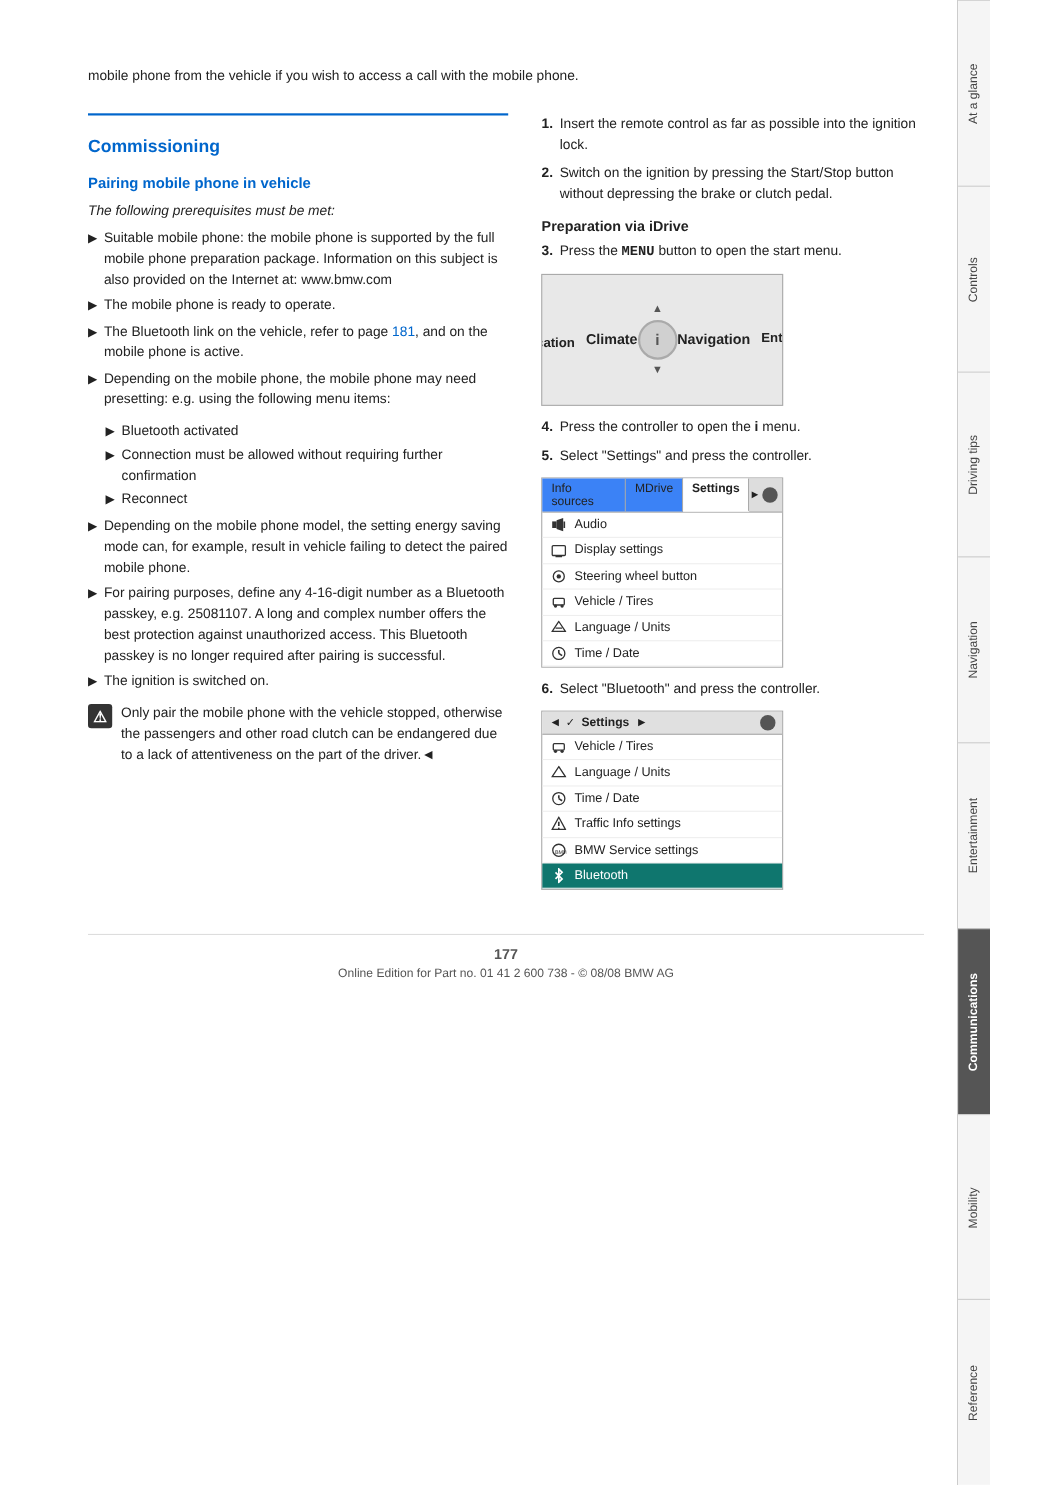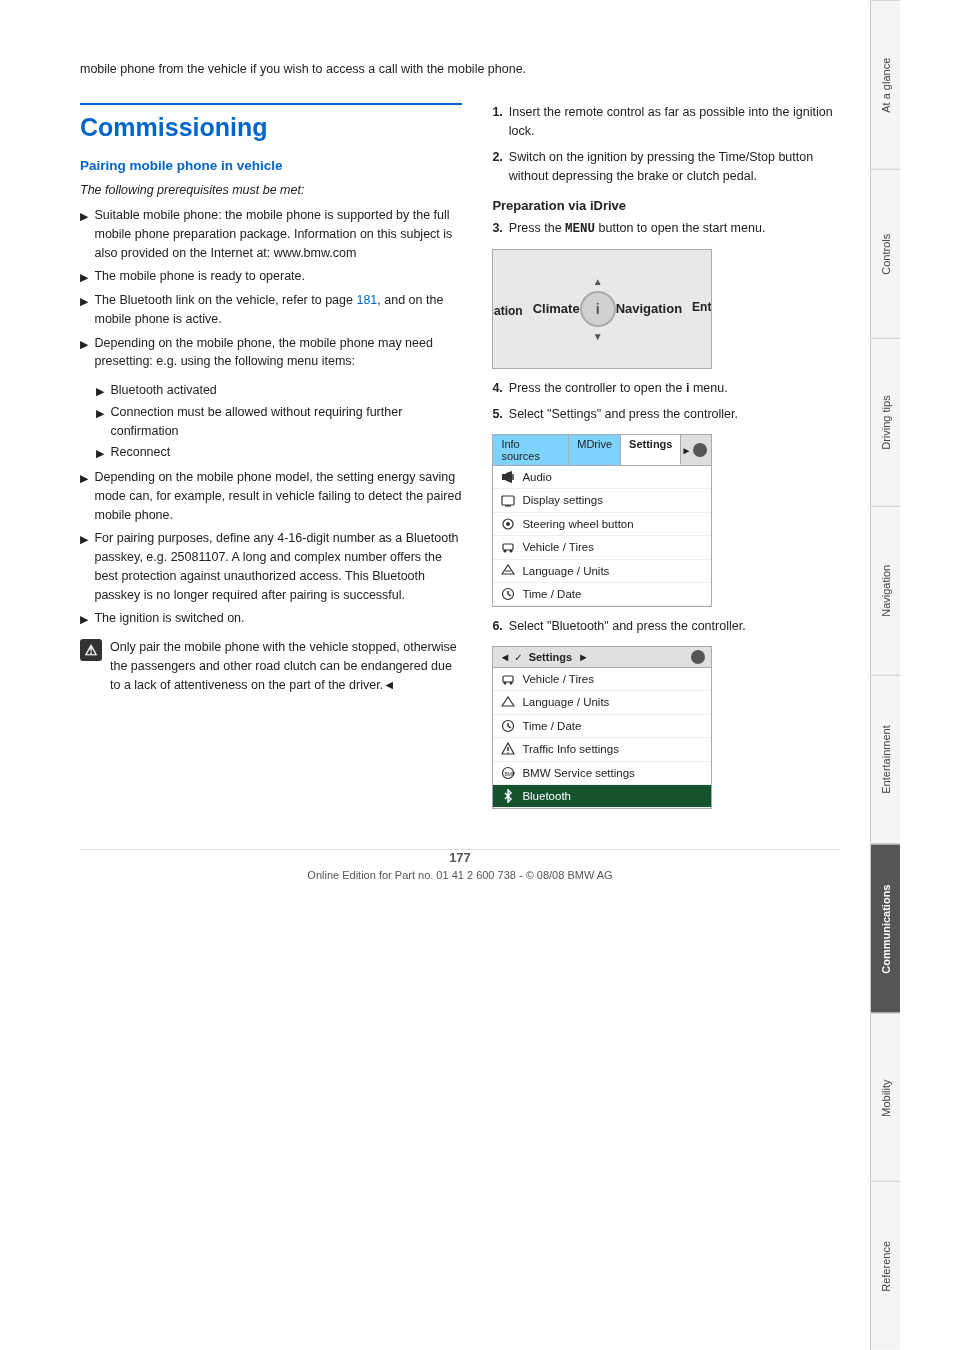--- a/index.html
+++ b/index.html
@@ -55,26 +55,26 @@
       font-weight: bold;
     }
 
     .intro-text {
       font-size: 12.5px;
       line-height: 1.5;
       margin-bottom: 24px;
     }
 
     .section-title {
-      font-size: 25px;
+      font-size: 16px;
       font-weight: bold;
       color: #0066cc;
       margin-bottom: 16px;
       border-top: 2px solid #0066cc;
-      padding-top: 8px;
+      padding-top: 20px;
     }
 
     .subsection-title {
       font-size: 13.5px;
       font-weight: bold;
       color: #0066cc;
       margin-bottom: 8px;
     }
 
     .subsection-title-black {
@@ -244,40 +244,40 @@
       display: flex;
       background: #ddd;
       border-bottom: 1px solid #aaa;
     }
 
     .settings-tab {
       padding: 3px 8px;
       font-size: 11px;
       border-right: 1px solid #aaa;
       cursor: pointer;
-      background: #7dd3fc;
+      background: #3b82f6;
     }
 
     .settings-tab.active-tab {
       background: #fff;
       font-weight: bold;
       border-bottom: 1px solid #fff;
     }
 
     .settings-row {
       display: flex;
       align-items: center;
       padding: 2px 6px;
       border-bottom: 1px solid #eee;
       font-size: 11.5px;
       line-height: 1.6;
     }
 
     .settings-row.highlighted {
-      background: #14532d;
+      background: #0f766e;
       color: #fff;
     }
 
     .settings-icon {
       width: 18px;
       height: 18px;
       margin-right: 5px;
       flex-shrink: 0;
       display: flex;
       align-items: center;
@@ -300,20 +300,21 @@
       background: #e0e0e0;
       border-bottom: 1px solid #aaa;
       font-size: 11px;
     }
 
     .footer {
       text-align: center;
       font-size: 11px;
       color: #555;
       margin-top: 30px;
+      padding-top: 10px;
       border-top: 1px solid #ddd;
     }
 
     .page-number {
       font-size: 13px;
       font-weight: bold;
       margin-bottom: 4px;
     }
 
     .link-text {
@@ -406,21 +407,21 @@
 
       <div class="right-col">
 
 
         <div class="numbered-step">
           <span class="step-num">1.</span>
           <span>Insert the remote control as far as possible into the ignition lock.</span>
         </div>
         <div class="numbered-step">
           <span class="step-num">2.</span>
-          <span>Switch on the ignition by pressing the Time/Stop button without depressing the brake or clutch pedal.</span>
+          <span>Switch on the ignition by pressing the Start/Stop button without depressing the brake or clutch pedal.</span>
         </div>
 
         <h3 class="subsection-title-black" style="margin-top:12px;">Preparation via iDrive</h3>
 
 
         <div class="numbered-step">
           <span class="step-num">3.</span>
           <span>Press the <span class="menu-text">MENU</span> button to open the start menu.</span>
         </div>
 

